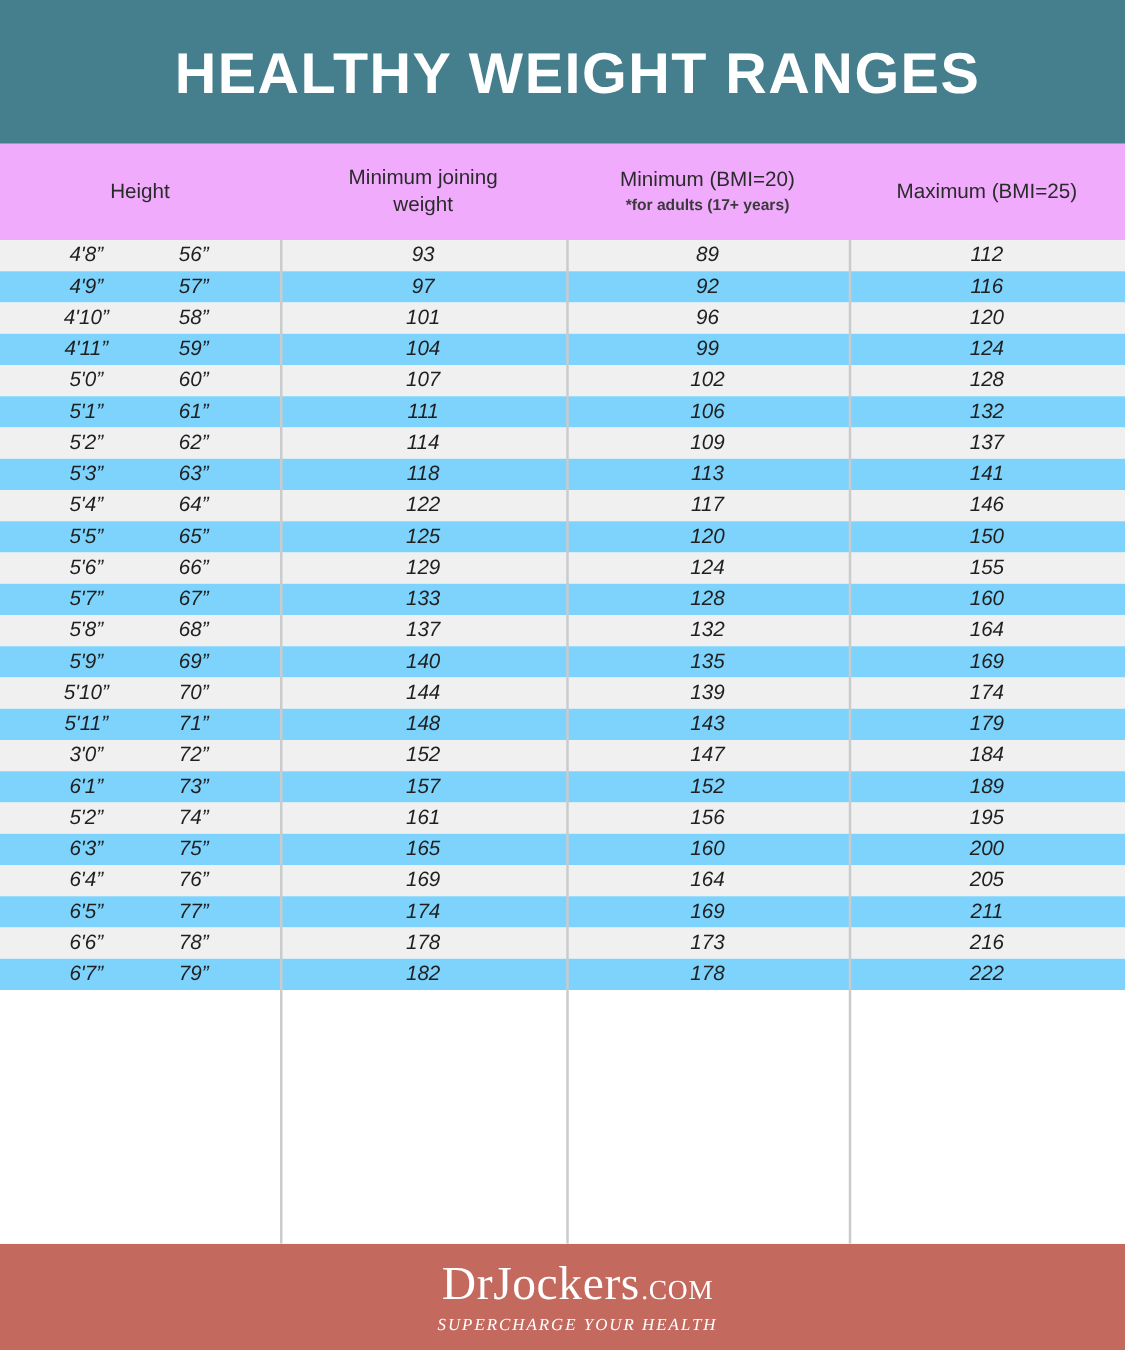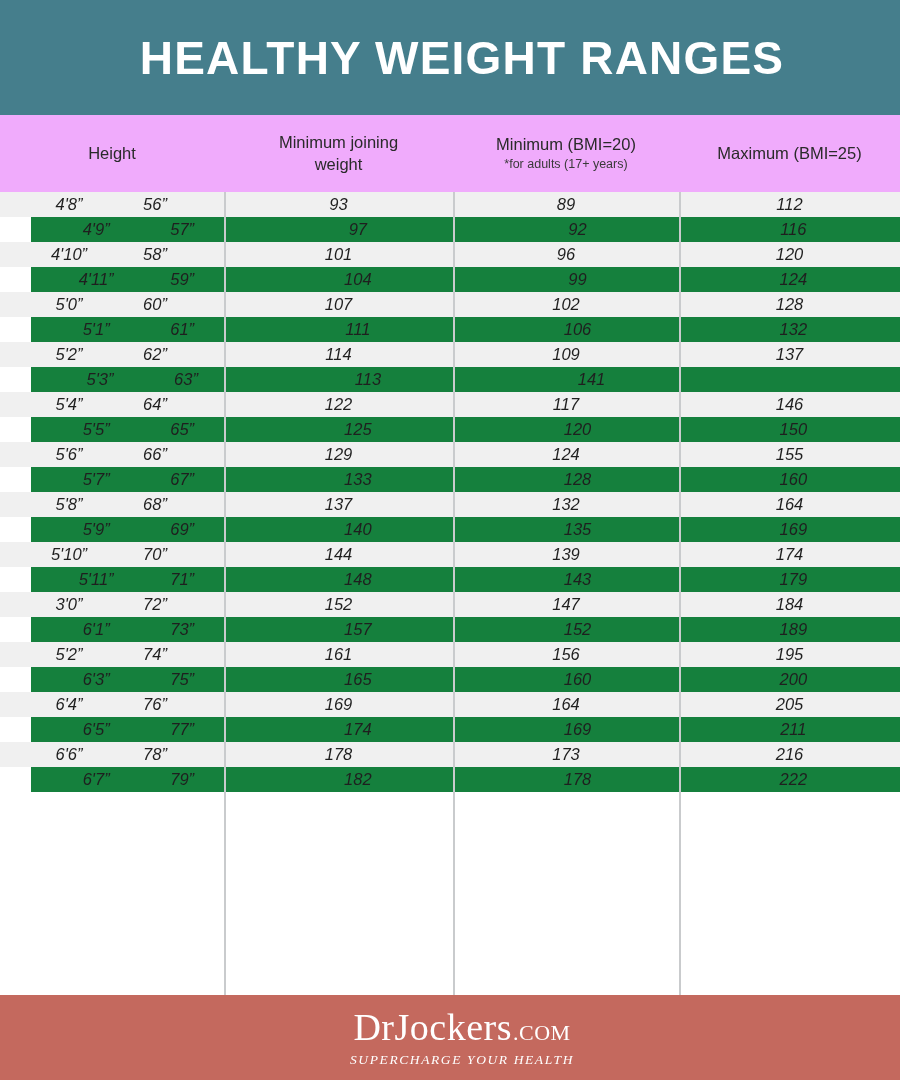--- a/index.html
+++ b/index.html
@@ -62,21 +62,21 @@
     padding: 0 6px;
   }
   .hcell .h-main {
     font-size: 16.5px;
     font-weight: 400;
     line-height: 1.28;
     color: #2a2a2a;
   }
   .hcell .h-sub {
     font-size: 12.5px;
-    font-weight: 400;
+    font-weight: 700;
     line-height: 1.3;
     color: #3a3a3a;
     margin-top: 1px;
   }
 
   
   .col-height   { width: 224px; }
   .col-minjoin  { width: 229px; }
   .col-min20    { width: 226px; }
   .col-max25    { width: 221px; }
@@ -90,21 +90,21 @@
   }
 
   .row {
     display: flex;
     height: 25px;
     align-items: flex-start;
     position: relative;
     z-index: 2;
   }
   .row.odd  { background: #f0f0f0; }
-  .row.even { background: #15803d; margin-left: 31px; }
+  .row.even { background: #7dd3fc; }
 
   .cell {
     display: flex;
     align-items: center;
     justify-content: center;
     height: 100%;
     font-style: italic;
     font-size: 16.5px;
     color: #1f1f1f;
     font-family: "Liberation Sans", sans-serif;
@@ -282,20 +282,21 @@
         </div>
         <div class="cell col-minjoin">114</div>
         <div class="cell col-min20">109</div>
         <div class="cell col-max25">137</div>
       </div>
       <div class="row even">
         <div class="cell-height">
           <span class="ft">5'3”</span>
           <span class="in">63”</span>
         </div>
+        <div class="cell col-minjoin">118</div>
         <div class="cell col-min20">113</div>
         <div class="cell col-max25">141</div>
       </div>
       <div class="row odd">
         <div class="cell-height">
           <span class="ft">5'4”</span>
           <span class="in">64”</span>
         </div>
         <div class="cell col-minjoin">122</div>
         <div class="cell col-min20">117</div>

